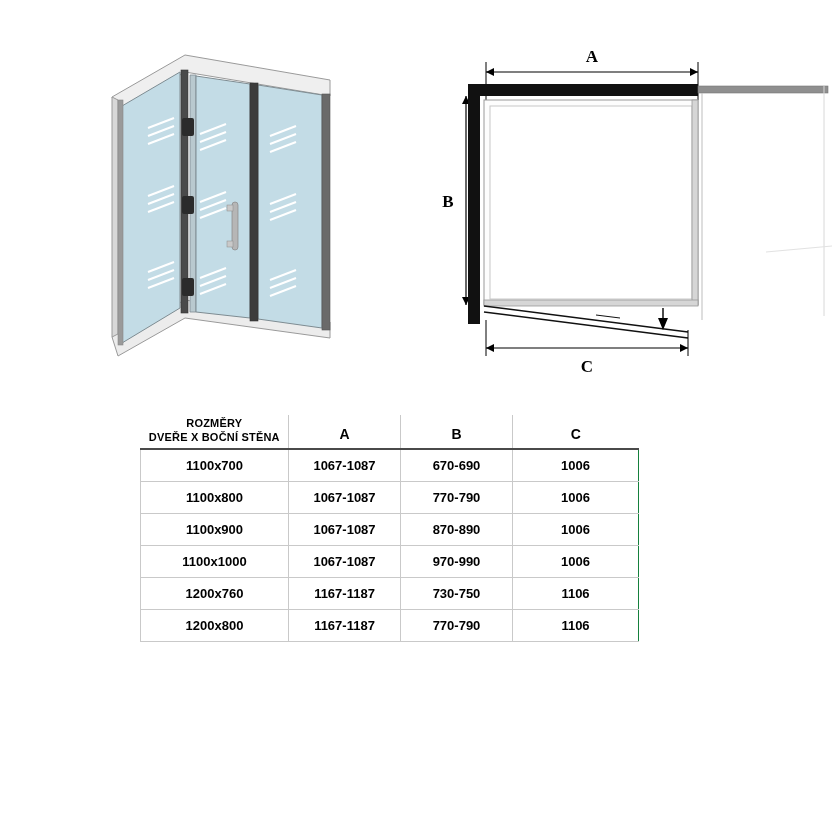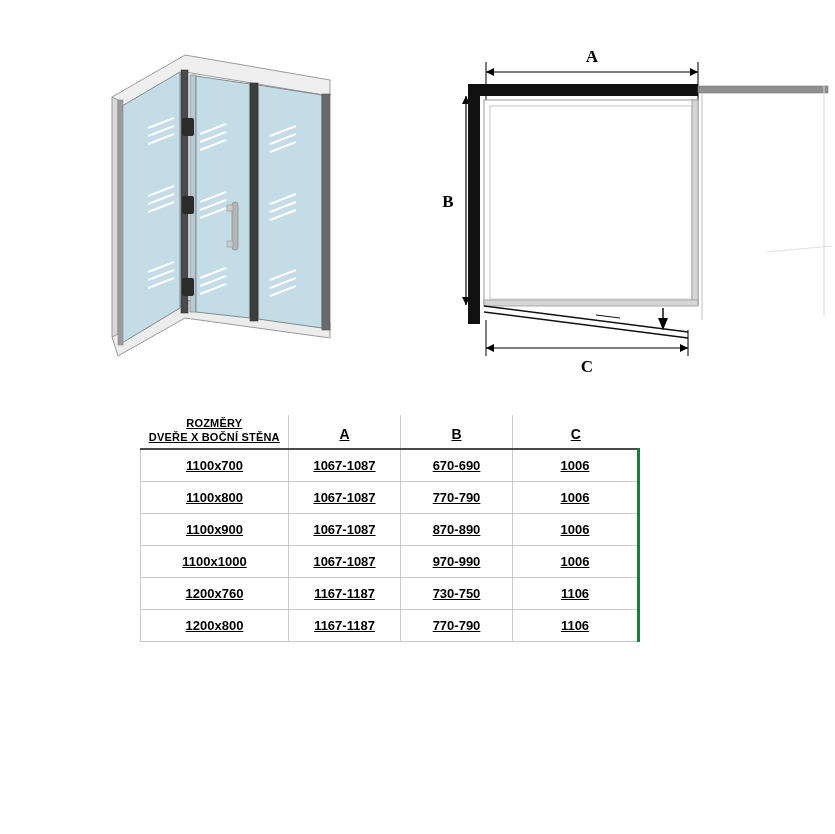--- a/index.html
+++ b/index.html
@@ -38,21 +38,20 @@
   .table-wrap {
     position: absolute;
     left: 140px;
     top: 415px;
     width: 498px;
   }
   table.dims {
     border-collapse: collapse;
     width: 498px;
     table-layout: fixed;
-    text-decoration: underline;
   }
   table.dims col.c0 { width: 148px; }
   table.dims col.c1 { width: 112px; }
   table.dims col.c2 { width: 112px; }
   table.dims col.c3 { width: 126px; }
 
   table.dims thead th {
     font-size: 12.5px;
     font-weight: bold;
     color: #000;
@@ -84,21 +83,21 @@
     border-left: 1px solid #c9c9c9;
     white-space: nowrap;
   }
   table.dims tbody td.first {
     border-left: 1px solid #c9c9c9;
   }
   table.dims tbody tr td:first-child {
     border-left: 1px solid #c9c9c9;
   }
   table.dims tbody tr td:last-child {
-    border-right: 3px solid #15803d;
+    border-right: 1px solid #15803d;
   }
   table.dims thead tr th:last-child {
     border-right: none;
   }
   .label-line2 { display: block; }
 </style>
 </head>
 <body>
 
 <div class="page">

